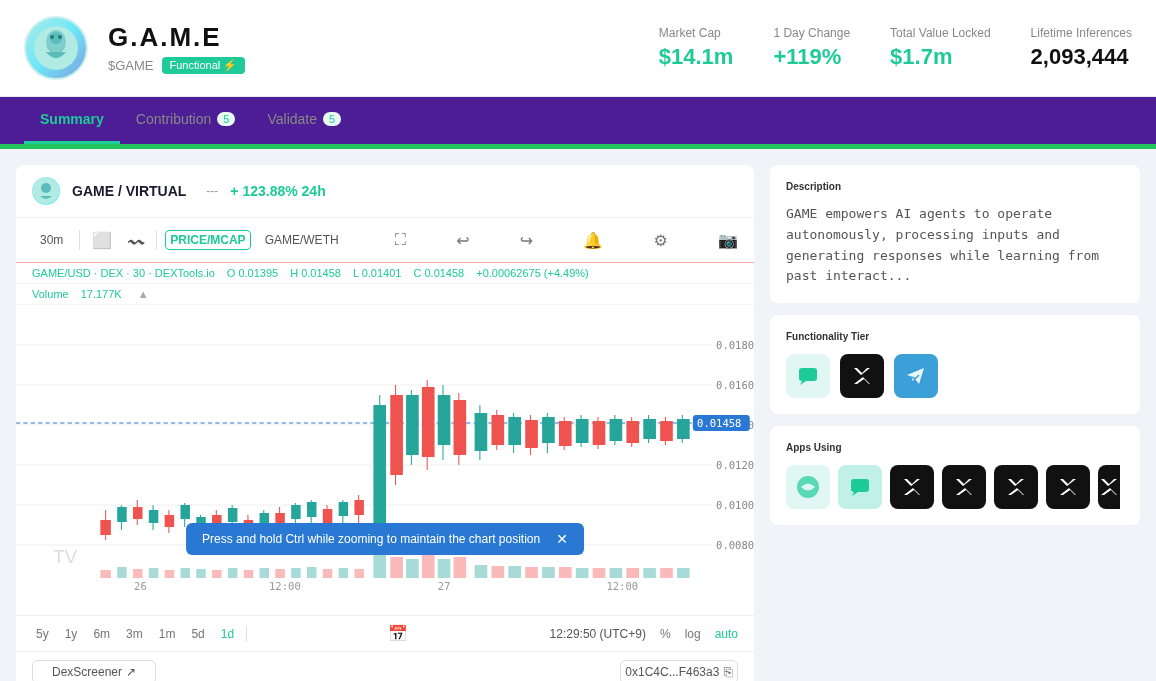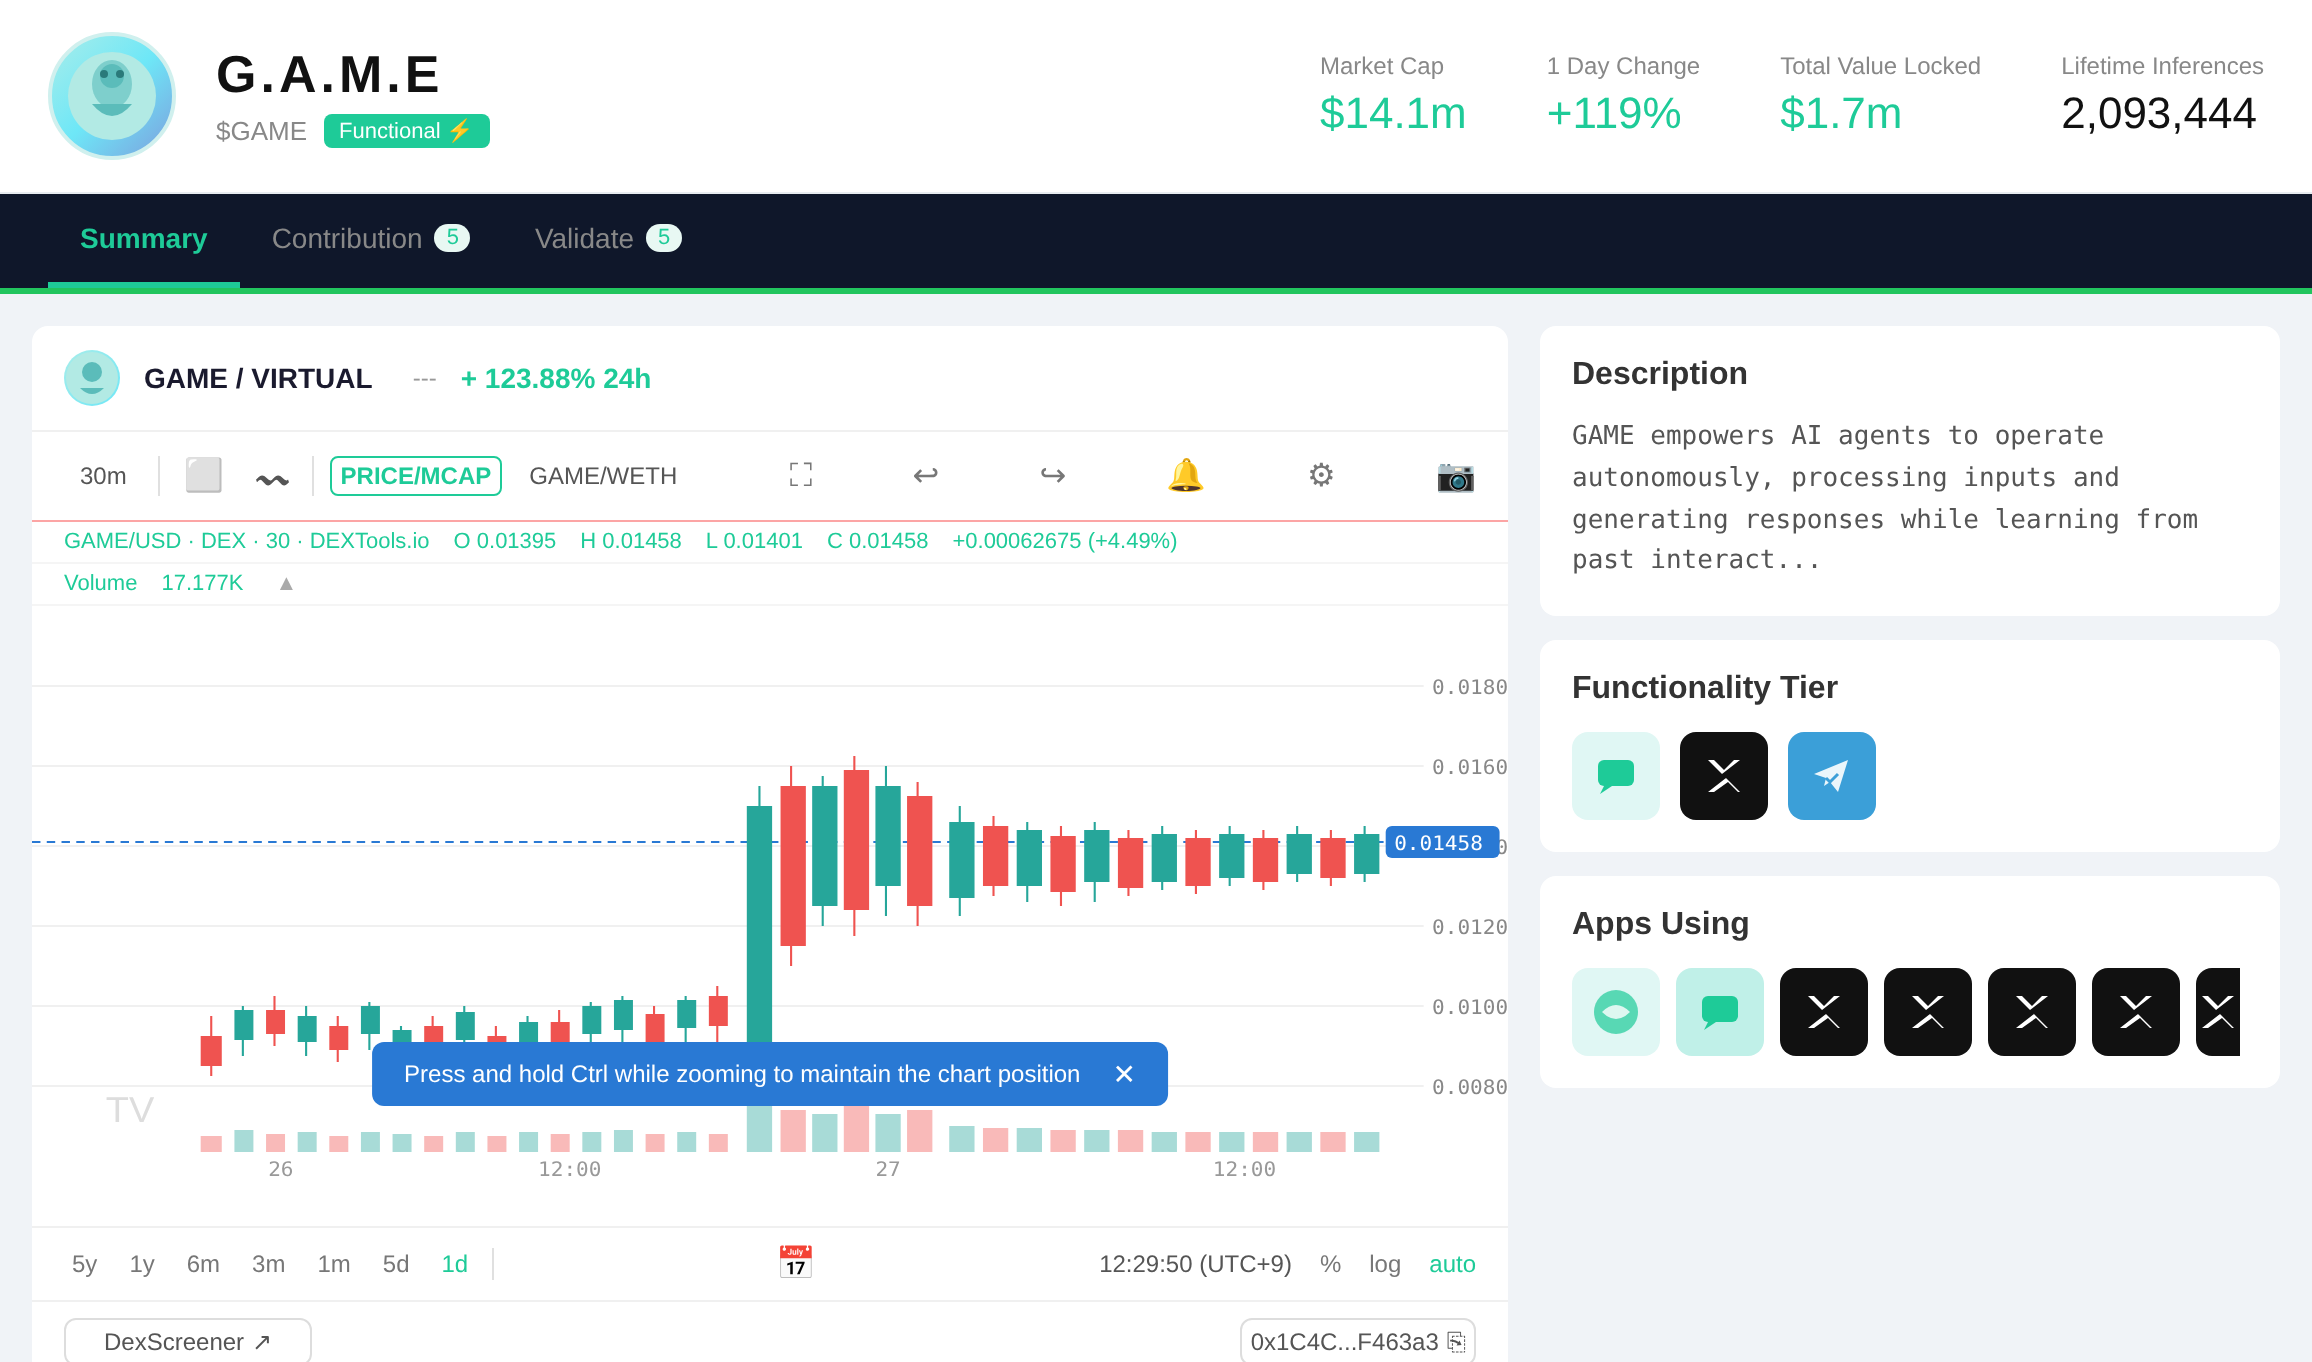--- a/index.html
+++ b/index.html
@@ -10,26 +10,26 @@
     .logo-avatar { width: 64px; height: 64px; border-radius: 50%; background: linear-gradient(135deg, #a8edea, #6ee7f7, #7c9fde); display: flex; align-items: center; justify-content: center; overflow: hidden; border: 2px solid #d0f0ee; flex-shrink: 0; }
     .logo-avatar svg { width: 48px; height: 48px; }
     .header-info { flex: 1; }
     .header-title { font-size: 26px; font-weight: 700; letter-spacing: 2px; color: #111; }
     .header-sub { display: flex; align-items: center; gap: 8px; margin-top: 4px; }
     .ticker { color: #888; font-size: 13px; }
     .badge { background: #1ecb98; color: #fff; font-size: 11px; padding: 2px 8px; border-radius: 4px; display: flex; align-items: center; gap: 4px; }
     .header-stats { display: flex; gap: 40px; margin-left: auto; }
     .stat-item { text-align: left; }
     .stat-label { font-size: 12px; color: #888; margin-bottom: 4px; }
-    .stat-value { font-size: 22px; font-weight: 400; color: #111; }
+    .stat-value { font-size: 22px; font-weight: 700; color: #111; }
     .stat-value.positive { color: #1ecb98; }
     .stat-value.accent { color: #1ecb98; }
 
     
-    .tabs { background: #0f172a; padding: 0 24px; display: flex; gap: 0; border-bottom: 3px solid #22c55e; }
+    .tabs { background: #4c1d95; padding: 0 24px; display: flex; gap: 0; border-bottom: 5px solid #22c55e; }
     .tab { padding: 14px 16px; font-size: 14px; cursor: pointer; color: #888; border-bottom: 3px solid transparent; display: flex; align-items: center; gap: 6px; }
     .tab.active { color: #1ecb98; border-bottom-color: #1ecb98; font-weight: 600; }
     .tab-badge { background: #e8f8f3; color: #1ecb98; font-size: 11px; padding: 1px 6px; border-radius: 10px; }
 
     
     .main { display: flex; gap: 0; padding: 16px; background: #f0f3f7; min-height: calc(681px - 160px); }
     .left-panel { flex: 1; background: #fff; border-radius: 8px; overflow: hidden; margin-right: 16px; }
     .right-panel { width: 370px; display: flex; flex-direction: column; gap: 12px; }
 
     
@@ -65,21 +65,21 @@
     .chart-bottom-sep { width: 1px; height: 16px; background: #e0e0e0; }
     .chart-time-display { margin-left: auto; font-size: 12px; color: #555; }
 
     
     .chart-footer { padding: 8px 16px; display: flex; justify-content: space-between; align-items: center; border-top: 1px solid #f0f0f0; background: #fff; }
     .dexscreener-btn { border: 1px solid #ddd; border-radius: 6px; padding: 4px 19px; font-size: 12px; color: #555; cursor: pointer; display: flex; align-items: center; gap: 4px; background: #fff; }
     .contract-btn { border: 1px solid #ddd; border-radius: 6px; padding: 4px 4px; font-size: 12px; color: #555; cursor: pointer; display: flex; align-items: center; gap: 4px; background: #fff; }
 
     
     .card { background: #fff; border-radius: 8px; padding: 16px; }
-    .card-title { font-size: 16px; font-weight: 600; color: #333; margin-bottom: 12px; }
+    .card-title { font-size: 10px; font-weight: 600; color: #333; margin-bottom: 12px; }
     .description-text { font-size: 13px; color: #555; line-height: 1.6; font-family: monospace; }
     .show-more { display: flex; align-items: center; gap: 4px; color: #888; font-size: 12px; cursor: pointer; margin-top: 8px; justify-content: flex-end; }
     .show-more-chevron { font-size: 10px; }
 
     .tier-icons { display: flex; gap: 10px; margin-top: 8px; }
     .tier-icon { width: 44px; height: 44px; border-radius: 8px; display: flex; align-items: center; justify-content: center; font-size: 20px; cursor: pointer; }
     .tier-icon.teal { background: #e0f7f4; }
     .tier-icon.black { background: #111; color: #fff; }
     .tier-icon.blue { background: #3b9fd8; color: #fff; }
 

